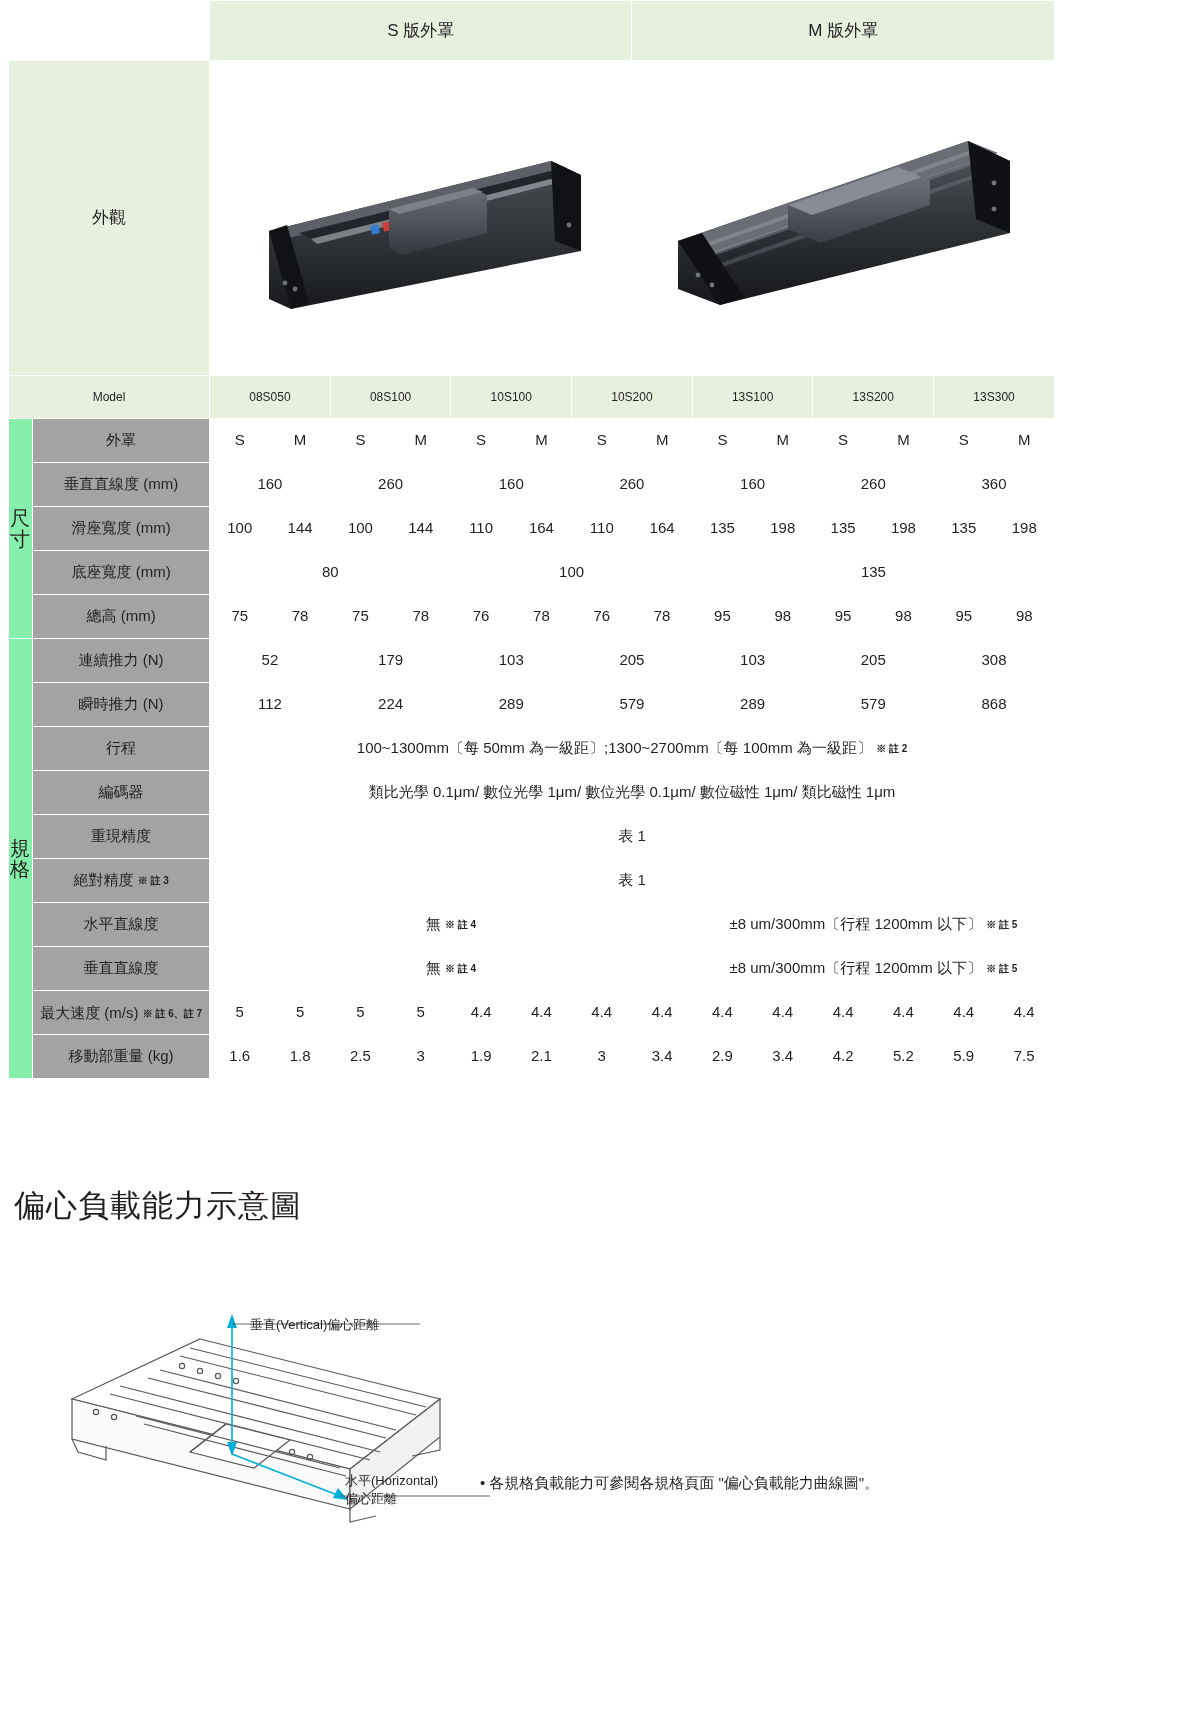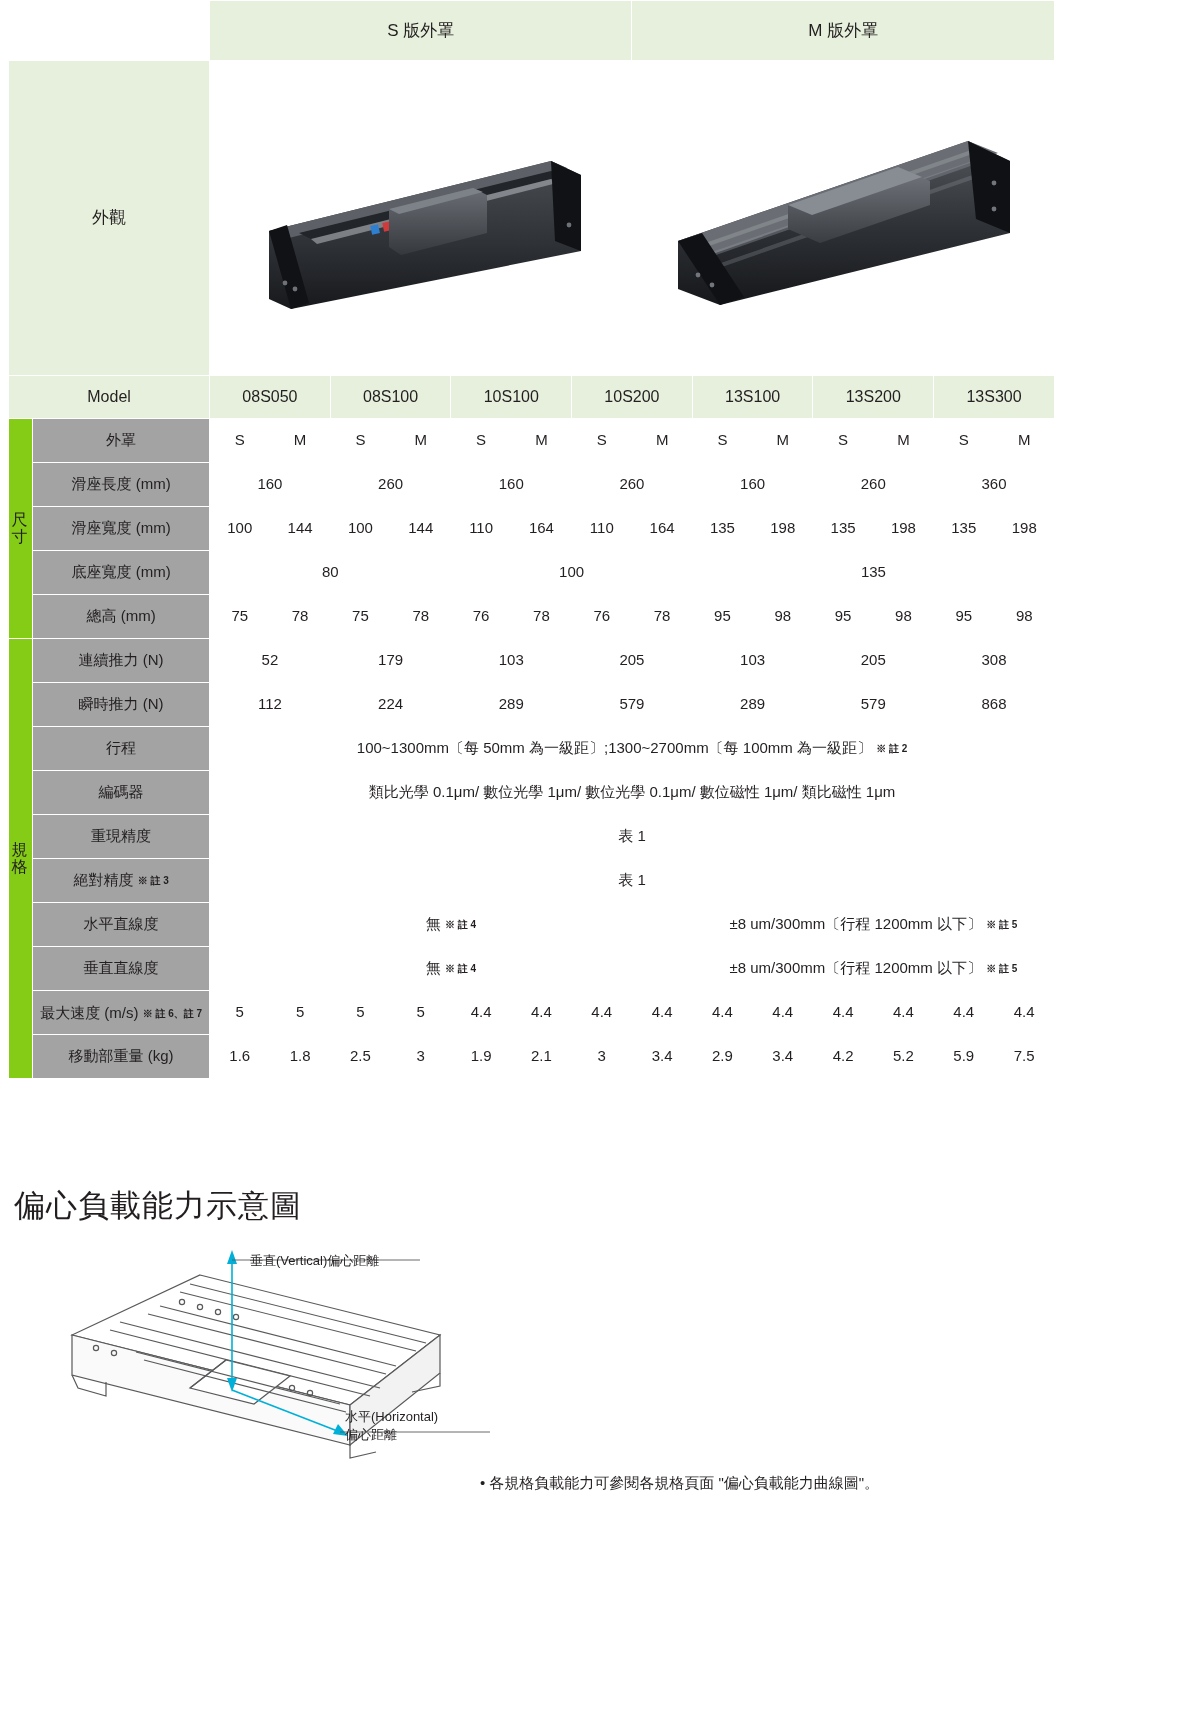--- a/index.html
+++ b/index.html
@@ -34,22 +34,22 @@
     border: 1px solid #ffffff;
     text-align: center;
     vertical-align: middle;
     padding: 2px 1px;
     font-weight: normal;
     line-height: 1.25;
   }
   .cell-white { background: #ffffff; }
   .lbl { background: #a3a3a3; font-size: 15px; }
   .side-lbl {
-    background: #84cc16;
-    font-size: 16px;
+    background: #86efac;
+    font-size: 20px;
     letter-spacing: 2px;
     width: 24px;
   }
   .side-lbl span {
     display: block;
     line-height: 1.05;
   }
   .topbar td {
     height: 55px;
     font-size: 17px;
@@ -59,21 +59,21 @@
     height: 310px;
     background: #ffffff;
   }
   .appearance-label {
     background: #e6f0dc !important;
     font-size: 17px;
   }
   .model-row td {
     height: 38px;
     background: #e6f0dc;
-    font-size: 16px;
+    font-size: 12px;
   }
   .row-h { height: 44px; }
   .note-sup {
     font-size: 10px;
     vertical-align: middle;
     font-weight: bold;
   }
 
   
   .prod-img-wrap {
@@ -91,21 +91,21 @@
     top: 1185px;
     font-size: 31px;
     letter-spacing: 1px;
     color: #231f20;
   }
 
   
   .diagram-area {
     position: absolute;
     left: 0;
-    top: 1240px;
+    top: 1304px;
     width: 1179px;
     height: 400px;
     text-decoration: underline;
   }
   .notes {
     position: absolute;
     left: 480px;
     top: 1470px;
     font-size: 15px;
     line-height: 1.75;
@@ -263,21 +263,21 @@
         <td class="cell-white">M</td>
         <td class="cell-white">S</td>
         <td class="cell-white">M</td>
         <td class="cell-white">S</td>
         <td class="cell-white">M</td>
         <td class="cell-white">S</td>
         <td class="cell-white">M</td>
       </tr>
 
       <tr class="row-h">
-        <td class="lbl">滑座長度 (mm)</td>
+        <td class="lbl">垂直直線度 (mm)</td>
         <td class="cell-white" colspan="2">160</td>
         <td class="cell-white" colspan="2">260</td>
         <td class="cell-white" colspan="2">160</td>
         <td class="cell-white" colspan="2">260</td>
         <td class="cell-white" colspan="2">160</td>
         <td class="cell-white" colspan="2">260</td>
         <td class="cell-white" colspan="2">360</td>
       </tr>
 
       <tr class="row-h">

